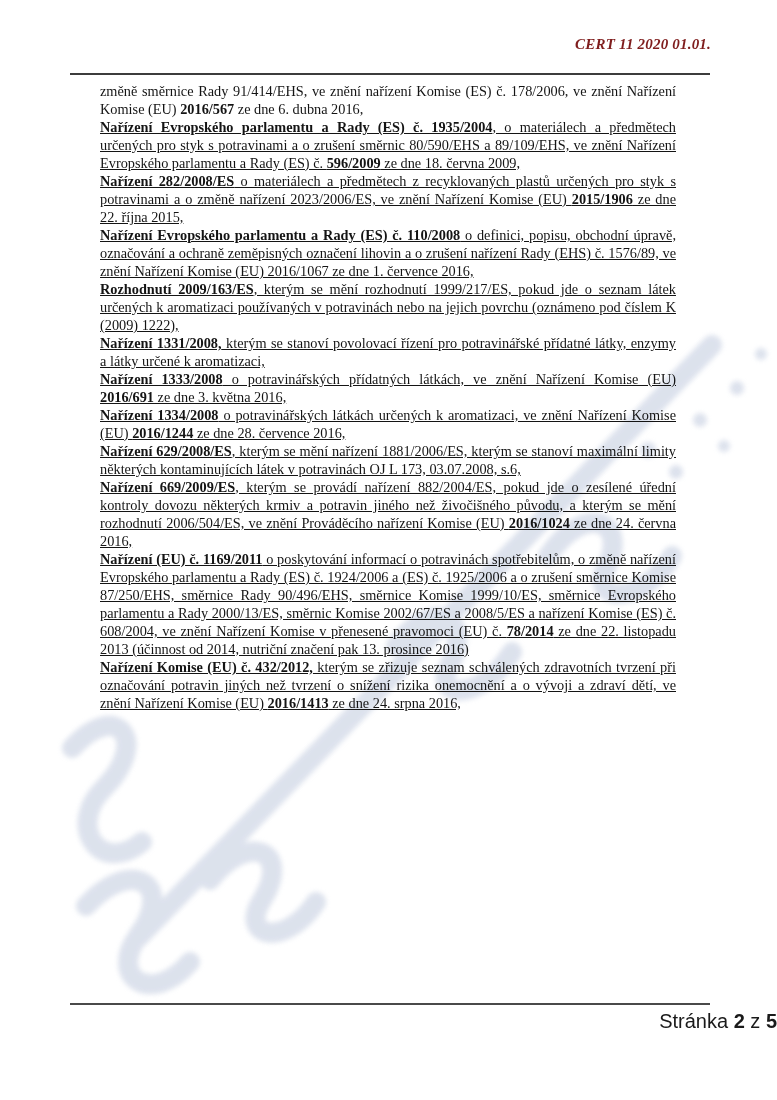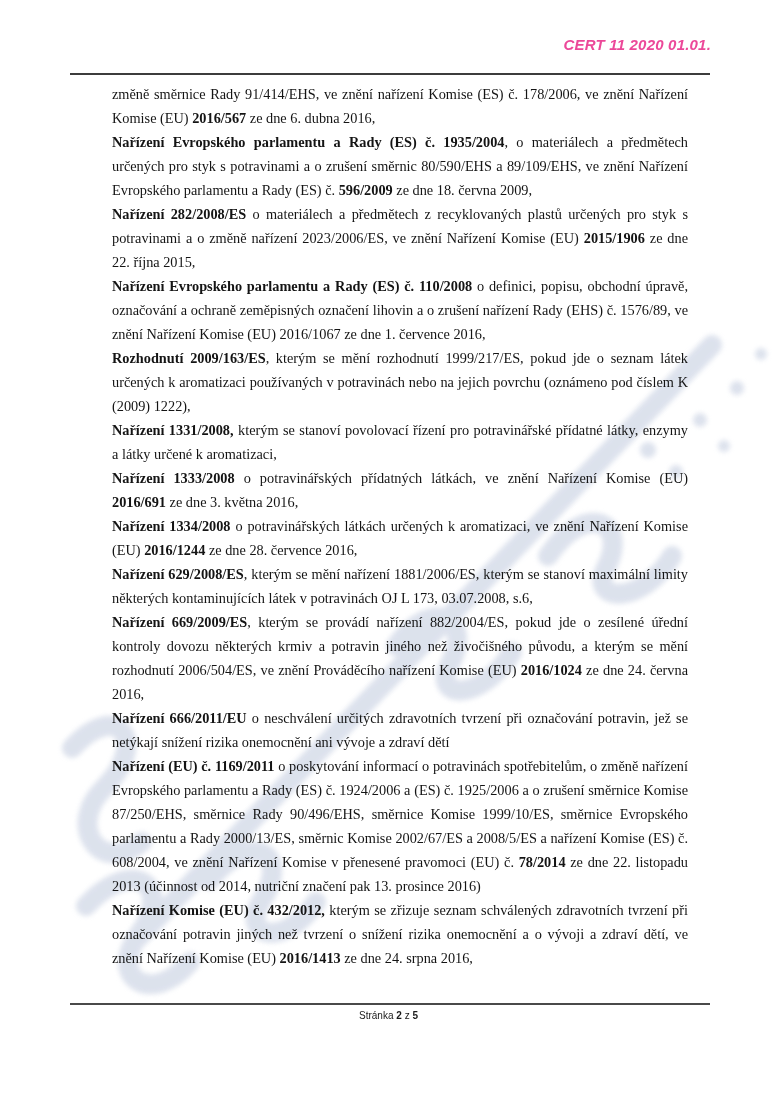--- a/index.html
+++ b/index.html
@@ -11,45 +11,45 @@
     font-family:"Liberation Serif", serif;
     color:#141414;
   }
   
   .watermark{
     position:absolute;left:0;top:0;width:777px;height:1100px;
     pointer-events:none;
   }
   .doc-code{
     position:absolute;top:36px;right:66px;
-    font-family:Liberation Sans, sans-serif;
+    font-family:Liberation Serif, serif;
     font-style:italic;font-weight:700;
-    font-size:15px;letter-spacing:.2px;color:#ec4899;
+    font-size:15px;letter-spacing:.2px;color:#7f1d1d;
   }
   .rule{
     position:absolute;left:70px;width:640px;height:2px;
     background:#3c3c3c;
   }
   .rule.top{top:73px;}
   .rule.bottom{top:1003px;background:#4a4a4a;}
   .content{
-    position:absolute;top:82px;left:112px;width:576px;height:918px;
+    position:absolute;top:82px;left:100px;width:576px;height:918px;
     overflow:hidden;
-    font-size:14.3px;line-height:24px;
+    font-size:14.3px;line-height:18px;
     text-align:justify;
   }
   .content p{margin:0;padding:0;}
   ul.reg-list{margin:0;padding:0;list-style:none;}
-  ul.reg-list li{position:relative;margin:0;padding:0;}
+  ul.reg-list li{position:relative;margin:0;padding:0;text-decoration:underline;}
   .bold{font-weight:700;}
   .footer{
     position:absolute;top:1010px;left:0;width:777px;
-    text-align:center;
+    text-align:right;
     font-family:"Liberation Sans", sans-serif;
-    font-size:10px;color:#1a1a1a;
+    font-size:20px;color:#1a1a1a;
   }
   .fbold{font-weight:700;}
 </style>
 </head>
 <body>
 
 <div class="page">
 
   <svg class="watermark" viewBox="0 0 777 1100" xmlns="http://www.w3.org/2000/svg">
     <defs>
@@ -87,21 +87,20 @@
     <ul class="reg-list">
         <li><span><span class="bold">Nařízení Evropského parlamentu a Rady (ES) č. 1935/2004</span><span>, o materiálech a předmětech určených pro styk s potravinami a o zrušení směrnic 80/590/EHS a 89/109/EHS, ve znění Nařízení Evropského parlamentu a Rady (ES) č. </span><span class="bold">596/2009</span><span> ze dne 18. června 2009,</span></span></li>
         <li><span><span class="bold">Nařízení 282/2008/ES</span><span> o materiálech a předmětech z recyklovaných plastů určených pro styk s potravinami a o změně nařízení 2023/2006/ES, ve znění Nařízení Komise (EU) </span><span class="bold">2015/1906</span><span> ze dne 22. října 2015,</span></span></li>
         <li><span><span class="bold">Nařízení Evropského parlamentu a Rady (ES) č. 110/2008</span><span> o definici, popisu, obchodní úpravě, označování a ochraně zeměpisných označení lihovin a o zrušení nařízení Rady (EHS) č. 1576/89, ve znění Nařízení Komise (EU) 2016/1067 ze dne 1. července 2016,</span></span></li>
         <li><span><span class="bold">Rozhodnutí 2009/163/ES</span><span>, kterým se mění rozhodnutí 1999/217/ES, pokud jde o seznam látek určených k aromatizaci používaných v potravinách nebo na jejich povrchu (oznámeno pod číslem K (2009) 1222),</span></span></li>
         <li><span><span class="bold">Nařízení 1331/2008,</span><span> kterým se stanoví povolovací řízení pro potravinářské přídatné látky, enzymy a látky určené k aromatizaci,</span></span></li>
         <li><span><span class="bold">Nařízení 1333/2008</span><span> o potravinářských přídatných látkách, ve znění Nařízení Komise (EU) </span><span class="bold">2016/691</span><span> ze dne 3. května 2016,</span></span></li>
         <li><span><span class="bold">Nařízení 1334/2008</span><span> o potravinářských látkách určených k aromatizaci, ve znění Nařízení Komise (EU) </span><span class="bold">2016/1244</span><span> ze dne 28. července 2016,</span></span></li>
         <li><span><span class="bold">Nařízení 629/2008/ES</span><span>, kterým se mění nařízení 1881/2006/ES, kterým se stanoví maximální limity některých kontaminujících látek v potravinách OJ L 173, 03.07.2008, s.6,</span></span></li>
         <li><span><span class="bold">Nařízení 669/2009/ES</span><span>, kterým se provádí nařízení 882/2004/ES, pokud jde o zesílené úřední kontroly dovozu některých krmiv a potravin jiného než živočišného původu, a kterým se mění rozhodnutí 2006/504/ES, ve znění Prováděcího nařízení Komise (EU) </span><span class="bold">2016/1024</span><span> ze dne 24. června 2016,</span></span></li>
-        <li><span><span class="bold">Nařízení 666/2011/EU</span><span> o neschválení určitých zdravotních tvrzení při označování potravin, jež se netýkají snížení rizika onemocnění ani vývoje a zdraví dětí</span></span></li>
         <li><span><span class="bold">Nařízení (EU) č. 1169/2011</span><span> o poskytování informací o potravinách spotřebitelům, o změně nařízení Evropského parlamentu a Rady (ES) č. 1924/2006 a (ES) č. 1925/2006 a o zrušení směrnice Komise 87/250/EHS, směrnice Rady 90/496/EHS, směrnice Komise 1999/10/ES, směrnice Evropského parlamentu a Rady 2000/13/ES, směrnic Komise 2002/67/ES a 2008/5/ES a nařízení Komise (ES) č. 608/2004, ve znění Nařízení Komise v přenesené pravomoci (EU) č. </span><span class="bold">78/2014</span><span> ze dne 22. listopadu 2013 (účinnost od 2014, nutriční značení pak 13. prosince 2016)</span></span></li>
         <li><span><span class="bold">Nařízení Komise (EU) č. 432/2012,</span><span> kterým se zřizuje seznam schválených zdravotních tvrzení při označování potravin jiných než tvrzení o snížení rizika onemocnění a o vývoji a zdraví dětí, ve znění Nařízení Komise (EU) </span><span class="bold">2016/1413</span><span> ze dne 24. srpna 2016,</span></span></li>
       </ul>
   </div>
 
   <div class="rule bottom"></div>
   <div class="footer">
     <span>Stránka</span>
     <span class="fbold">2</span>
     <span>z</span>

